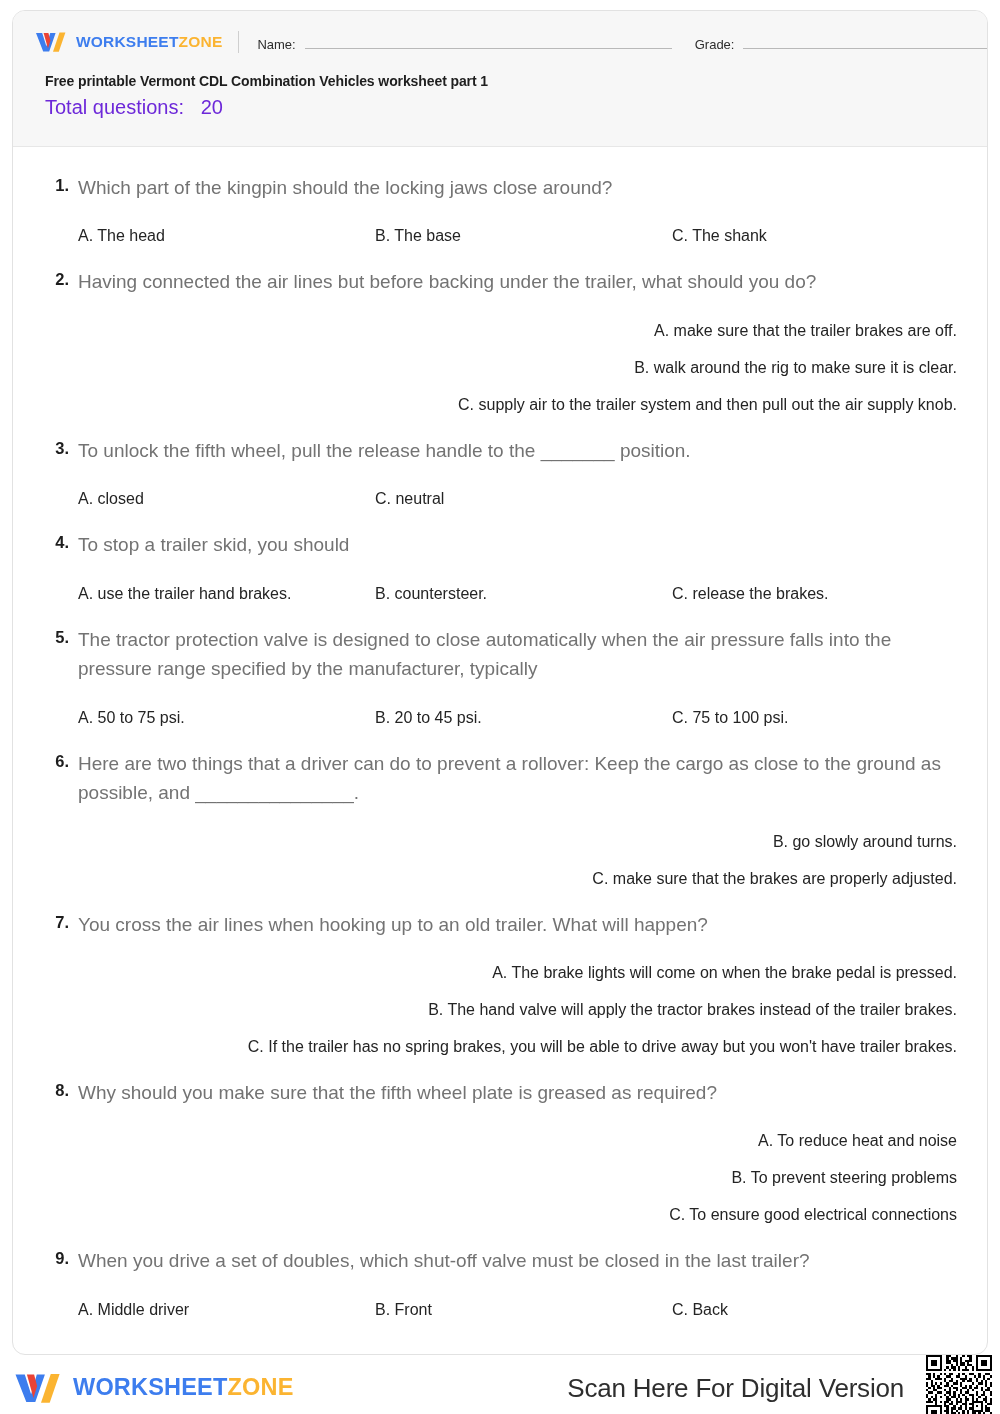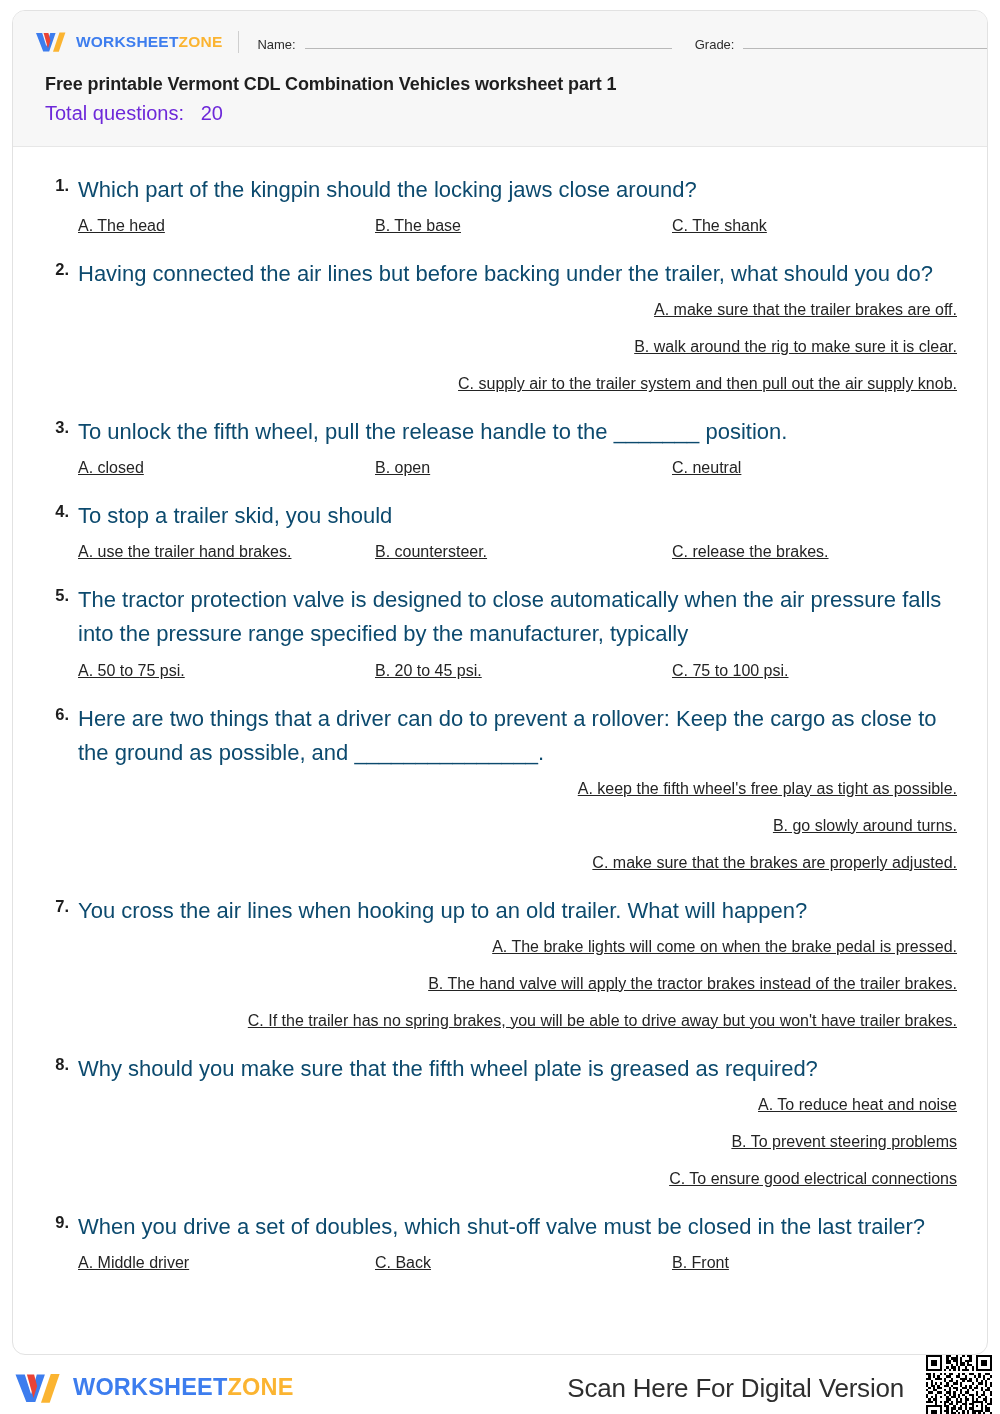--- a/index.html
+++ b/index.html
@@ -89,21 +89,21 @@
   }
   .name-line { width: 367px; margin-left: 9px; }
   .grade-line { width: 289px; margin-left: 9px; }
   .field-grade { margin-left: 23px; }
 
   .header-meta {
     padding-left: 14px;
     margin-top: -2px;
   }
   .sheet-title {
-    font-size: 18px;
+    font-size: 14px;
     font-weight: 700;
     color: #1e1e1e;
     line-height: 1.5;
     letter-spacing: -0.1px;
   }
   .sheet-total {
     font-size: 20px;
     color: #6d28d9;
     line-height: 1.55;
     white-space: pre;
@@ -126,32 +126,31 @@
     flex: none;
     text-align: right;
     font-size: 16.5px;
     font-weight: 700;
     color: #1d1d1d;
     line-height: 1.55;
     padding-right: 9px;
     box-sizing: content-box;
   }
   .q-text {
-    font-size: 22px;
+    font-size: 19px;
     line-height: 1.55;
-    color: #0c4a6e;
+    color: #737373;
     flex: 1;
     max-width: 880px;
   }
 
   
   .options {
-    margin-top: 7px;
+    margin-top: 22px;
     padding-left: 35px;
-    text-decoration: underline;
   }
   .options.cols {
     display: flex;
   }
   .options.cols .opt {
     width: 297px;
     flex: none;
   }
   .options.stack .opt {
     margin-bottom: 13px;
@@ -266,21 +265,20 @@
       </div>
     </div>
 
     <div class="question">
       <div class="q-head">
         <span class="q-num">3.</span>
         <span class="q-text">To unlock the fifth wheel, pull the release handle to the _______ position.</span>
       </div>
       <div class="options cols">
         <div class="opt">A. closed</div>
-        <div class="opt">B. open</div>
         <div class="opt">C. neutral</div>
       </div>
     </div>
 
     <div class="question">
       <div class="q-head">
         <span class="q-num">4.</span>
         <span class="q-text">To stop a trailer skid, you should</span>
       </div>
       <div class="options cols">
@@ -301,21 +299,20 @@
         <div class="opt">C. 75 to 100 psi.</div>
       </div>
     </div>
 
     <div class="question">
       <div class="q-head">
         <span class="q-num">6.</span>
         <span class="q-text">Here are two things that a driver can do to prevent a rollover: Keep the cargo as close to the ground as possible, and _______________.</span>
       </div>
       <div class="options stack">
-        <div class="opt">A. keep the fifth wheel's free play as tight as possible.</div>
         <div class="opt">B.  go slowly around turns.</div>
         <div class="opt">C. make sure that the brakes are properly adjusted.</div>
       </div>
     </div>
 
     <div class="question">
       <div class="q-head">
         <span class="q-num">7.</span>
         <span class="q-text">You cross the air lines when hooking up to an old trailer. What will happen?</span>
       </div>
@@ -338,22 +335,22 @@
       </div>
     </div>
 
     <div class="question">
       <div class="q-head">
         <span class="q-num">9.</span>
         <span class="q-text">When you drive a set of doubles, which shut-off valve must be closed in the last trailer?</span>
       </div>
       <div class="options cols">
         <div class="opt">A. Middle driver</div>
+        <div class="opt">B. Front</div>
         <div class="opt">C. Back</div>
-        <div class="opt">B. Front</div>
       </div>
     </div>
 
   </div>
 </div>
 
 <div class="sheet-footer">
 
   <div class="footer-logo">
     <svg class="logo-mark" width="48" height="34" viewBox="0 0 32 22">

